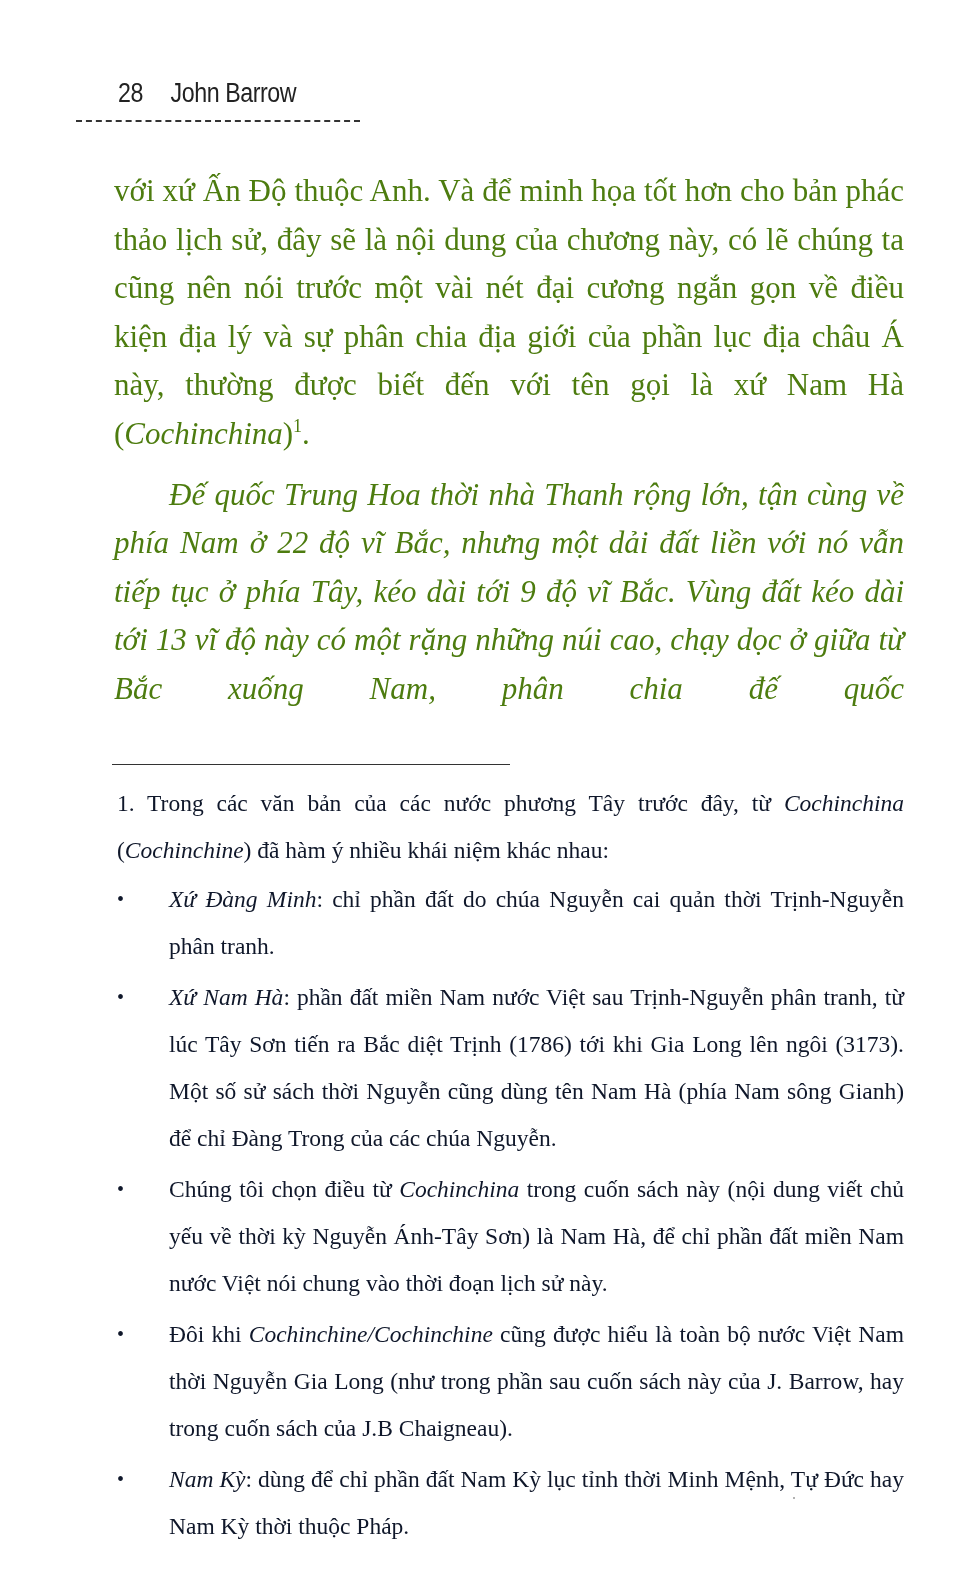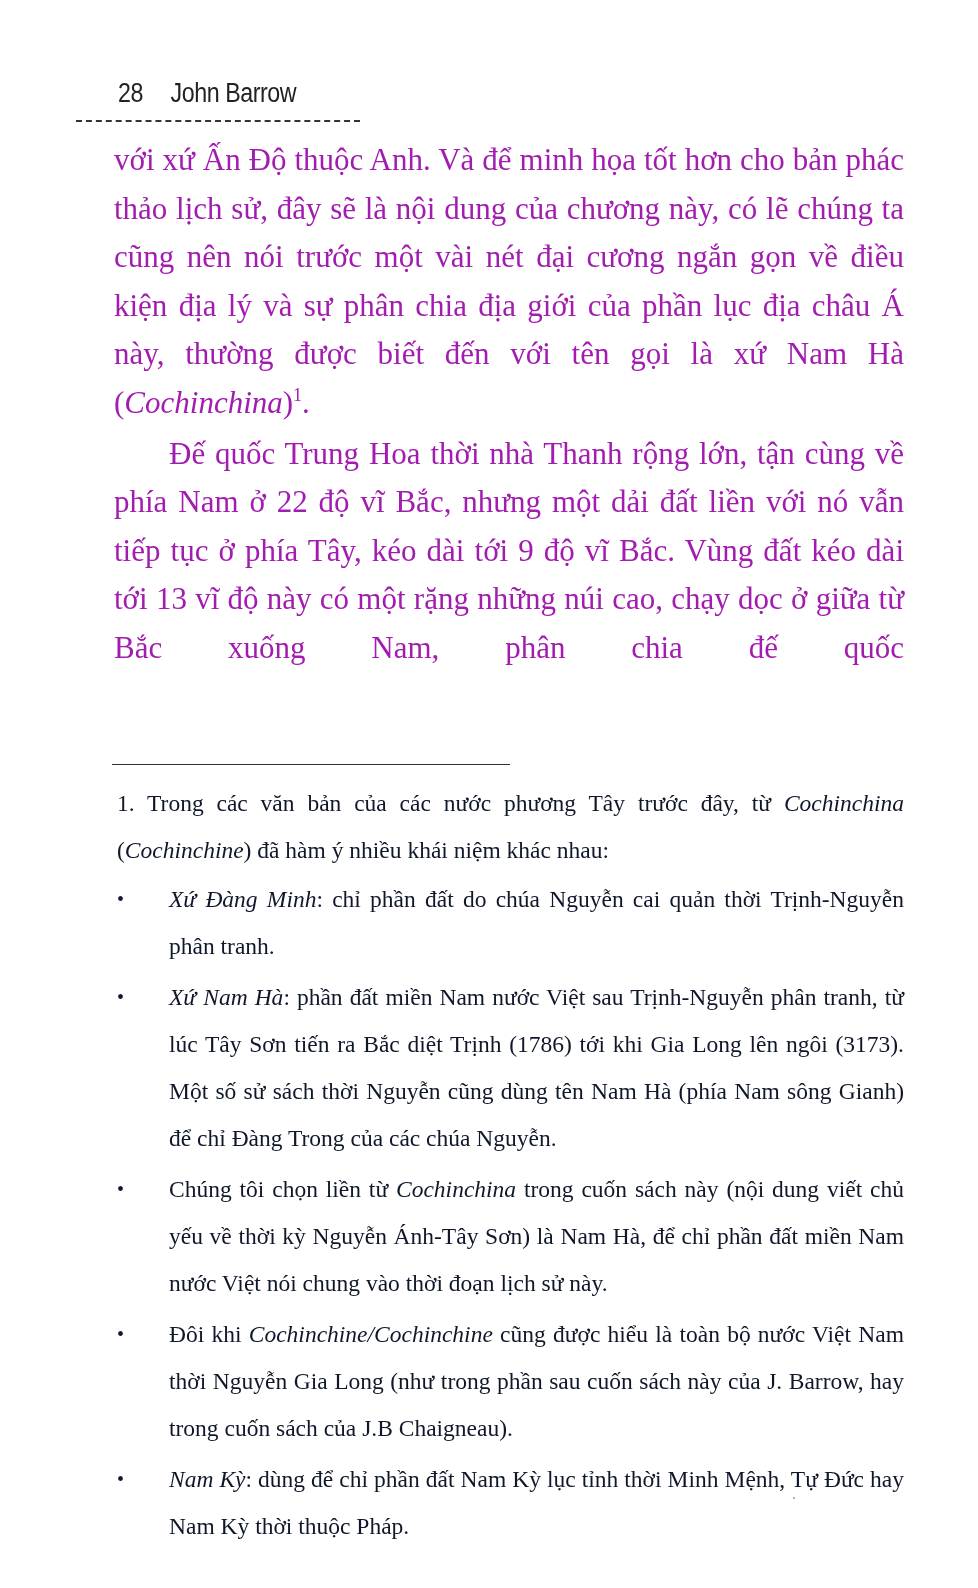--- a/index.html
+++ b/index.html
@@ -36,37 +36,38 @@
       position: absolute;
       left: 76px;
       top: 120px;
       width: 284px;
       height: 0;
       border-top: 2px dashed #333;
     }
     .main-text {
       position: absolute;
       left: 114px;
-      top: 136px;
+      top: 167px;
       width: 790px;
       font-size: 31px;
       line-height: 48.6px;
       text-align: justify;
-      color: #a21caf;
+      color: #4d7c0f;
     }
     .main-text p {
       margin: 0;
     }
     .main-text p.p1 {
       text-align-last: left;
     }
     .main-text p.p2 {
-      margin-top: 2px;
+      margin-top: 12px;
       text-indent: 55px;
       text-align-last: justify;
+      font-style: italic;
     }
     .main-text sup {
       font-size: 18px;
       line-height: 0;
       vertical-align: 12px;
     }
     .footnote-rule {
       position: absolute;
       left: 112px;
       top: 764px;
@@ -140,21 +141,21 @@
 <div class="footnotes">
   <p class="fn-intro"><span>1. Trong các văn bản của các nước phương Tây trước đây, từ </span><span class="term">Cochinchina</span><span> (</span><span class="term">Cochinchine</span><span>) đã hàm ý nhiều khái niệm khác nhau:</span></p>
   <ul class="fn-list">
     <li class="b1">
       <span class="bullet">•</span><span class="term">Xứ Đàng Minh</span><span>: chỉ phần đất do chúa Nguyễn cai quản thời Trịnh-Nguyễn phân tranh.</span>
     </li>
     <li class="b2">
       <span class="bullet">•</span><span class="term">Xứ Nam Hà</span><span>: phần đất miền Nam nước Việt sau Trịnh-Nguyễn phân tranh, từ lúc Tây Sơn tiến ra Bắc diệt Trịnh (1786) tới khi Gia Long lên ngôi (3173). Một số sử sách thời Nguyễn cũng dùng tên Nam Hà (phía Nam sông Gianh) để chỉ Đàng Trong của các chúa Nguyễn.</span>
     </li>
     <li class="b3">
-      <span class="bullet">•</span><span>Chúng tôi chọn liền từ </span><span class="term">Cochinchina</span><span> trong cuốn sách này (nội dung viết chủ yếu về thời kỳ Nguyễn Ánh-Tây Sơn) là Nam Hà, để chỉ phần đất miền Nam nước Việt nói chung vào thời đoạn lịch sử này.</span>
+      <span class="bullet">•</span><span>Chúng tôi chọn điều từ </span><span class="term">Cochinchina</span><span> trong cuốn sách này (nội dung viết chủ yếu về thời kỳ Nguyễn Ánh-Tây Sơn) là Nam Hà, để chỉ phần đất miền Nam nước Việt nói chung vào thời đoạn lịch sử này.</span>
     </li>
     <li class="b4">
       <span class="bullet">•</span><span>Đôi khi </span><span class="term">Cochinchine/Cochinchine</span><span> cũng được hiểu là toàn bộ nước Việt Nam thời Nguyễn Gia Long (như trong phần sau cuốn sách này của J. Barrow, hay trong cuốn sách của J.B Chaigneau).</span>
     </li>
     <li class="b5">
       <span class="bullet">•</span><span class="term">Nam Kỳ</span><span>: dùng để chỉ phần đất Nam Kỳ lục tỉnh thời Minh Mệnh, Tự Đức hay Nam Kỳ thời thuộc Pháp.</span>
     </li>
   </ul>
 </div>
 

